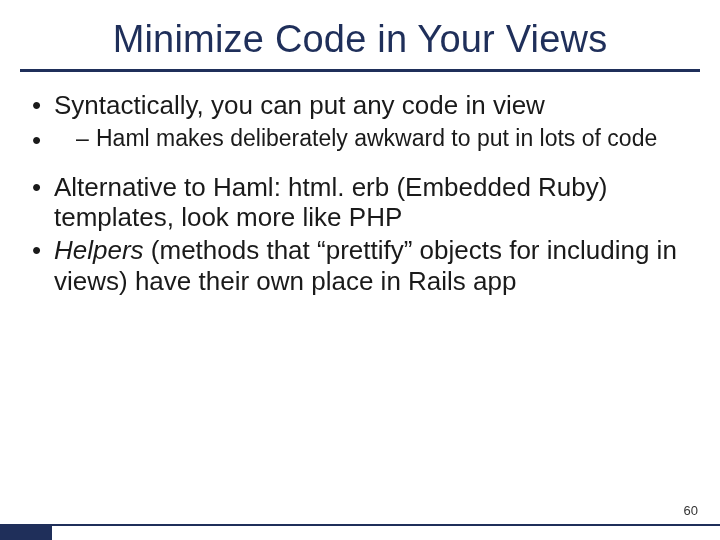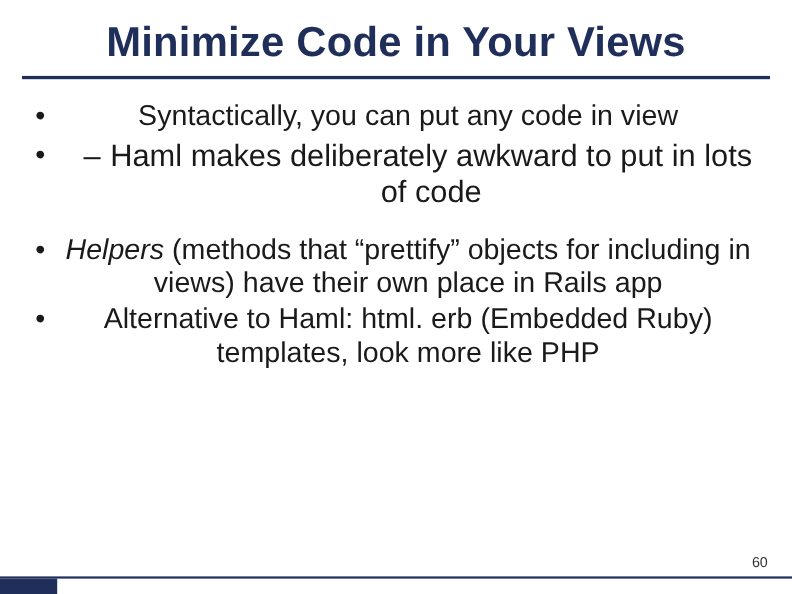--- a/index.html
+++ b/index.html
@@ -18,57 +18,56 @@
     height: 540px;
     position: relative;
     box-sizing: border-box;
   }
   .title {
     text-align: center;
     font-size: 38px;
     color: #1f2f5a;
     padding-top: 18px;
     padding-bottom: 8px;
-    font-weight: bold;
+    font-weight: normal;
     letter-spacing: 0.2px;
   }
   .rule {
     height: 3px;
     background: #1f2f5a;
     margin: 0 20px 18px 20px;
   }
   .body {
     padding: 0 32px 0 32px;
     font-size: 26px;
     line-height: 1.18;
   }
   ul.top {
     list-style: none;
     margin: 0;
     padding: 0;
-    text-align: center;
   }
   ul.top > li {
     position: relative;
     padding-left: 22px;
     margin-bottom: 2px;
   }
   ul.top > li::before {
     content: "•";
     position: absolute;
     left: 0;
     top: 0;
     font-size: 26px;
     line-height: 1.18;
   }
   ul.sub {
     list-style: none;
     margin: 4px 0 10px 0;
     padding: 0 0 0 22px;
-    font-size: 28px;
+    font-size: 23px;
   }
   ul.sub > li {
     position: relative;
     padding-left: 20px;
   }
   ul.sub > li::before {
     content: "–";
     position: absolute;
     left: 0;
     top: 0;
@@ -122,24 +121,24 @@
             <span>Haml makes deliberately awkward to put in lots of code</span>
           </li>
         </ul>
       </li>
     </ul>
 
     <div class="spacer"></div>
 
     <ul class="top">
       <li>
-        <span class="italic">Helpers</span><span> (methods that “prettify” objects for including in views) have their own place in Rails app</span>
+        <span>Alternative to Haml: html. erb (Embedded Ruby) templates, look more like PHP</span>
       </li>
       <li>
-        <span>Alternative to Haml: html. erb (Embedded Ruby) templates, look more like PHP</span>
+        <span class="italic">Helpers</span><span> (methods that “prettify” objects for including in views) have their own place in Rails app</span>
       </li>
     </ul>
   </div>
 
   <div class="pagenum">60</div>
   <div class="bottom-line"></div>
   <div class="bottom-accent"></div>
 
 </div>
 

